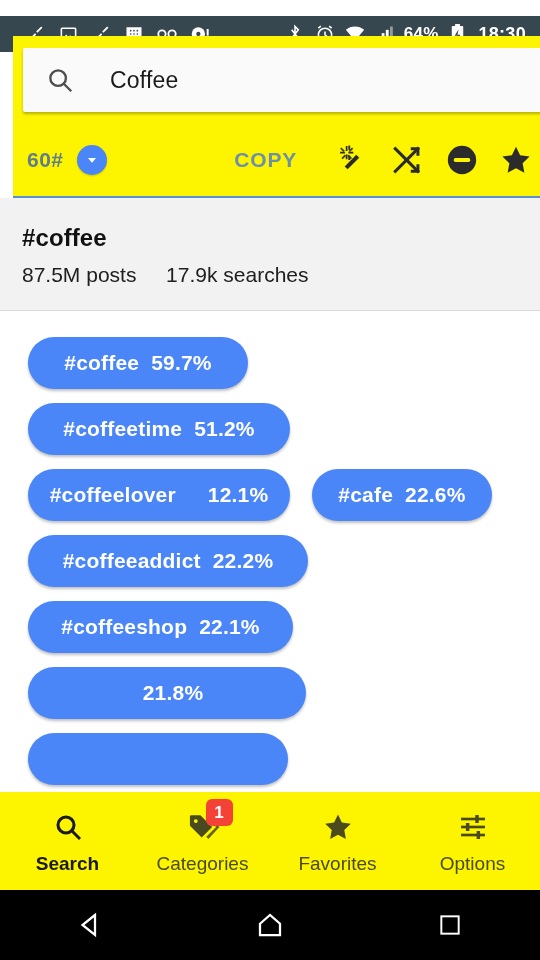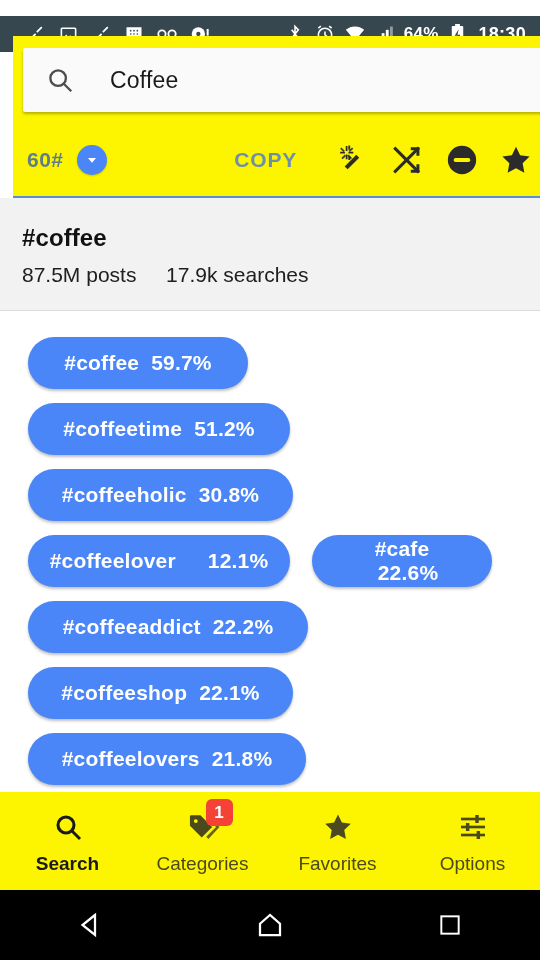--- a/index.html
+++ b/index.html
@@ -279,50 +279,43 @@
           <span class="pct">59.7%</span>
         </div>
       </div>
       <div class="tagrow">
         <div class="pill" style="width: 262px;">
           <span>#coffeetime</span>
           <span class="pct">51.2%</span>
         </div>
       </div>
       <div class="tagrow">
-        <div class="pill" style="width: 265px;">
-          <span>#coffeeholic</span>
-          <span class="pct">30.8%</span>
-        </div>
-      </div>
-      <div class="tagrow">
         <div class="pill" style="width: 262px; gap: 20px;">
           <span>#coffeelover</span>
           <span class="pct">12.1%</span>
         </div>
-        <div class="pill second" style="width: 180px; flex-direction: column;">
+        <div class="pill second" style="width: 180px;">
           <span>#cafe</span>
           <span class="pct">22.6%</span>
         </div>
       </div>
       <div class="tagrow">
         <div class="pill" style="width: 280px;">
           <span>#coffeeaddict</span>
           <span class="pct">22.2%</span>
         </div>
       </div>
       <div class="tagrow">
         <div class="pill" style="width: 265px;">
           <span>#coffeeshop</span>
           <span class="pct">22.1%</span>
         </div>
       </div>
       <div class="tagrow">
         <div class="pill" style="width: 278px;">
-          <span>#coffeelovers</span>
           <span class="pct">21.8%</span>
         </div>
       </div>
       <div class="tagrow">
         <div class="pill" style="width: 260px;">
           <span></span>
           <span class="pct"></span>
         </div>
       </div>
     </div>

